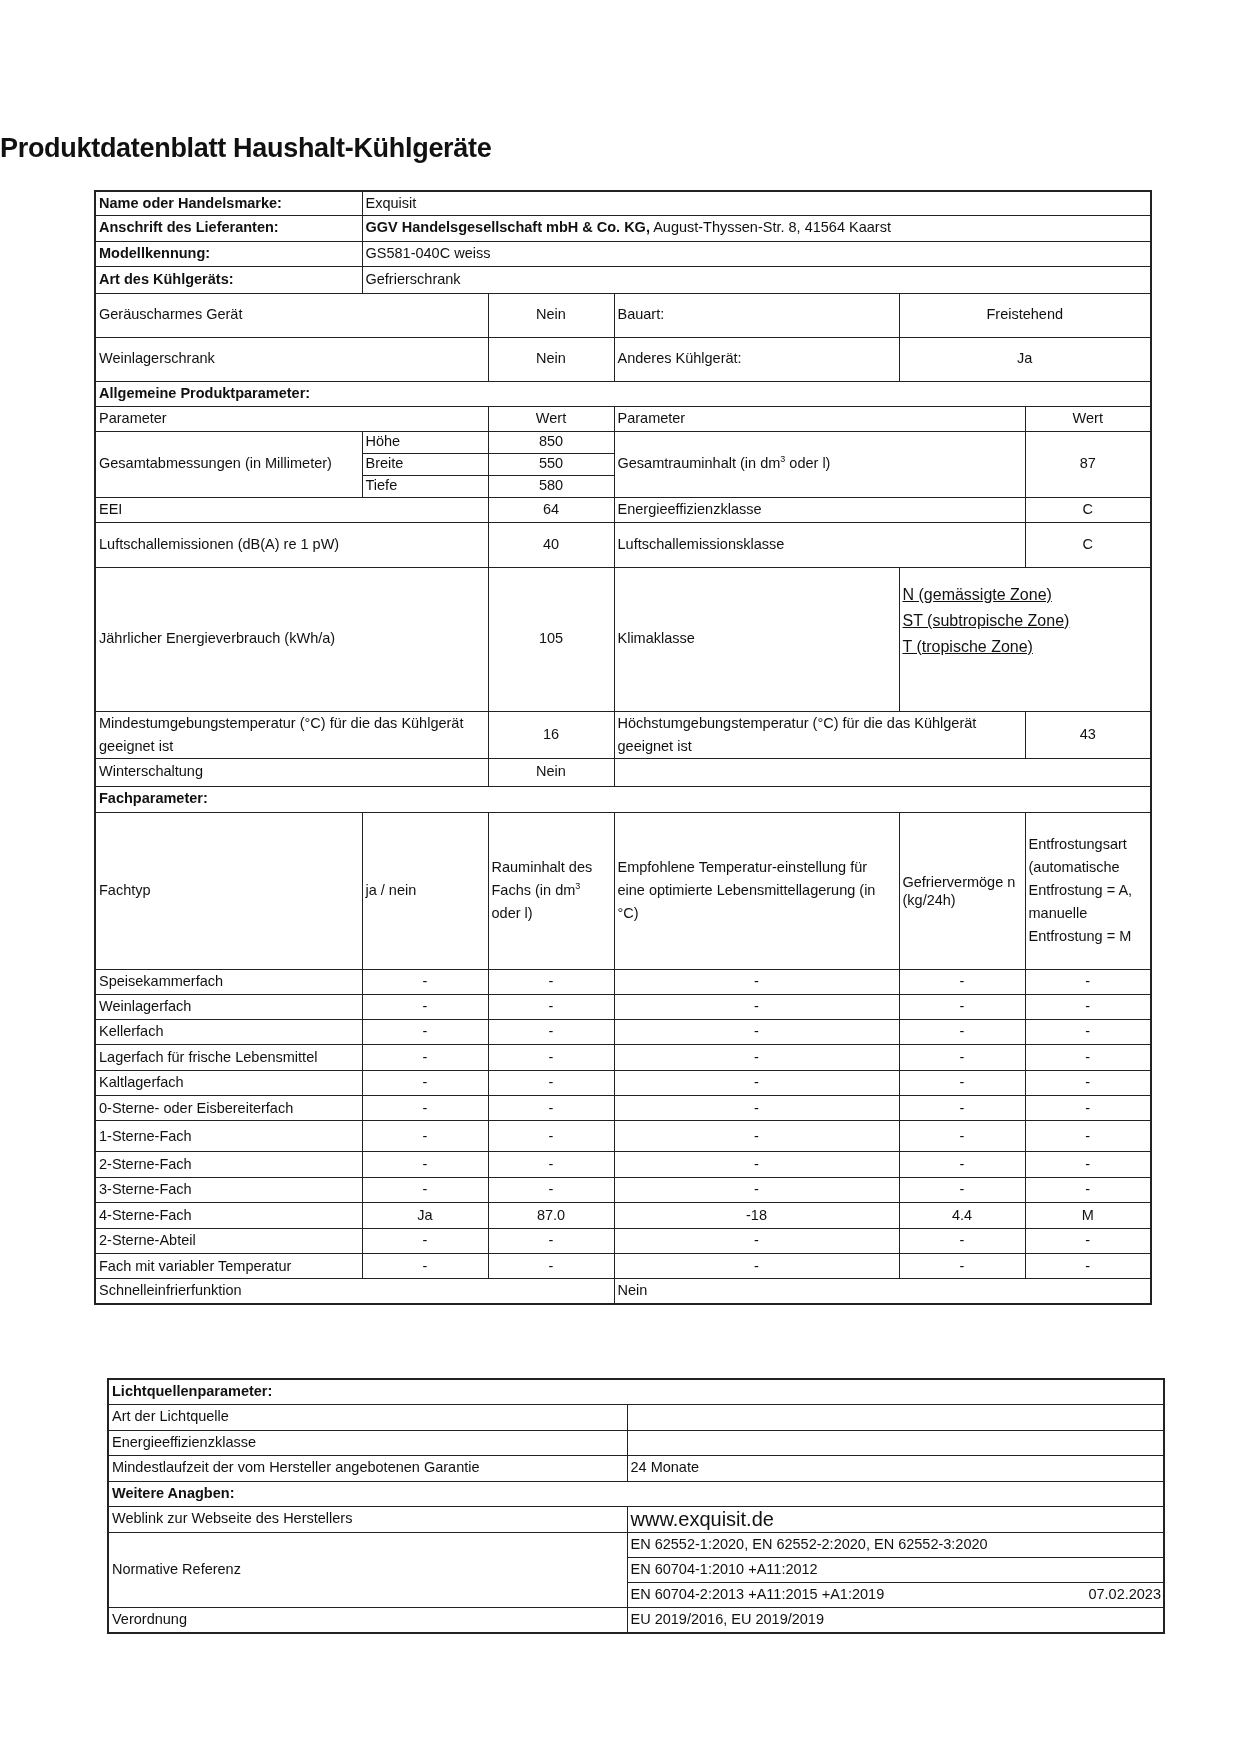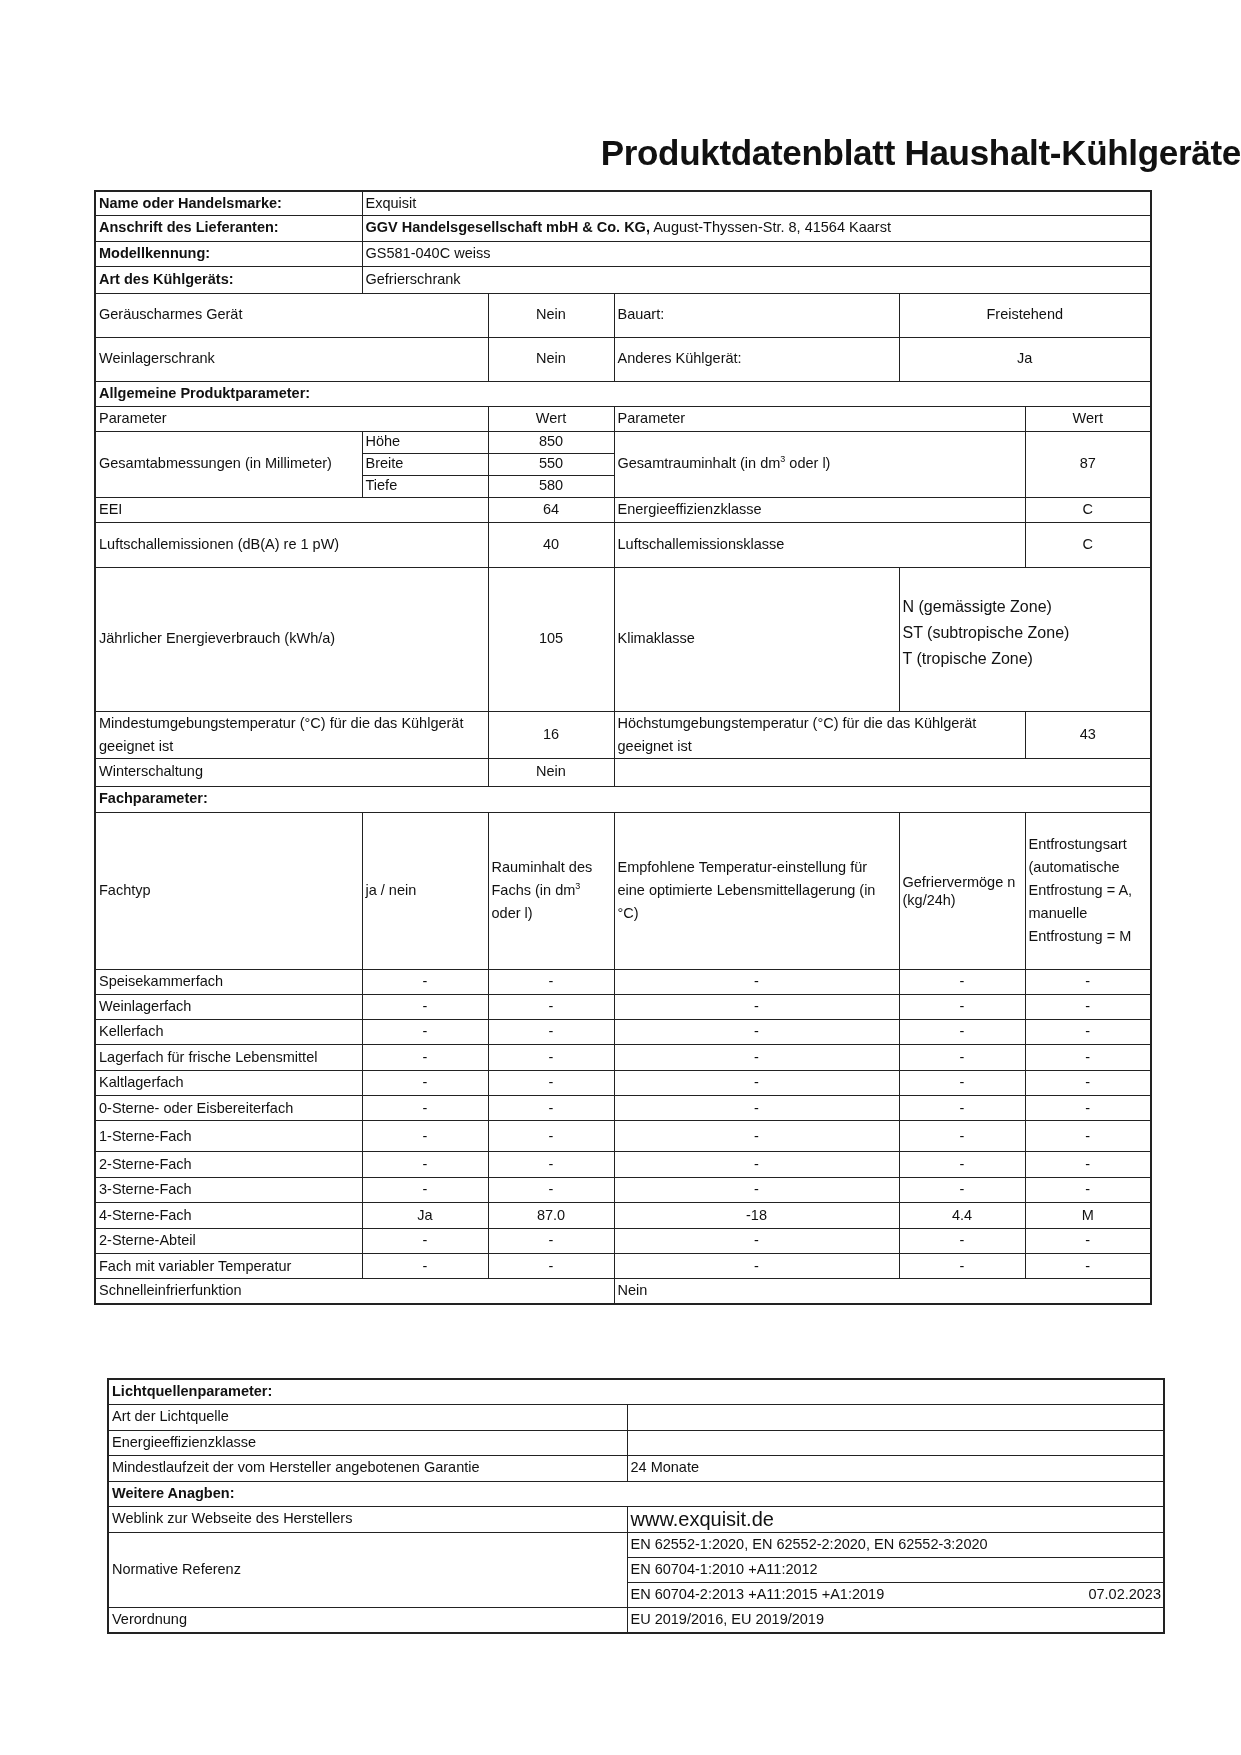--- a/index.html
+++ b/index.html
@@ -1,17 +1,17 @@
 <!DOCTYPE html>
 <html><head>
 <meta charset="utf-8">
 <style>
   html, body { margin:0; padding:0; background:#ffffff; }
   body { width:1241px; height:1755px; position:relative; font-family:"Liberation Sans", sans-serif; color:#111; overflow:hidden; }
-  .title { position:absolute; left:0; width:1241px; top:133px; text-align:right; font-size:35px; font-weight:bold; letter-spacing:-0.3px; }
+  .title { position:absolute; left:0; width:1241px; top:133px; text-align:left; font-size:27px; font-weight:bold; letter-spacing:-0.3px; }
   .tbl { position:absolute; border-collapse:collapse; table-layout:fixed; font-size:14.5px; }
   .tbl td { border:1.6px solid #222; padding:0 3px; vertical-align:middle; white-space:nowrap; overflow:hidden; line-height:1.2; }
   .tbl td.c { text-align:center; }
   .tbl td.b { font-weight:bold; }
   .tbl td.wrap { white-space:normal; }
   .tbl td.top { vertical-align:top; }
   .outer { border:2.2px solid #222 !important; }
   .date { position:absolute; top:1586px; right:80px; font-size:14.5px; }
   .clima div { line-height:26px; font-size:16px; }
   sup { font-size:9px; vertical-align:super; line-height:0; }
@@ -92,21 +92,21 @@
     <tr style="height:45px">
       <td colspan="2">Luftschallemissionen (dB(A) re 1 pW)</td>
       <td class="c">40</td>
       <td colspan="2">Luftschallemissionsklasse</td>
       <td class="c">C</td>
     </tr>
     <tr style="height:144px">
       <td colspan="2">Jährlicher Energieverbrauch (kWh/a)</td>
       <td class="c">105</td>
       <td>Klimaklasse</td>
-      <td colspan="2" class="clima top" style="padding-top:26px;">
+      <td colspan="2" class="clima top" style="padding-top:14px;text-decoration:underline;">
         <div>N (gemässigte Zone)</div>
         <div>ST (subtropische Zone)</div>
         <div>T (tropische Zone)</div>
       </td>
     </tr>
     <tr style="height:46px">
       <td colspan="2" class="wrap" style="line-height:23px;">Mindestumgebungstemperatur (°C) für die das Kühlgerät geeignet ist</td>
       <td class="c">16</td>
       <td colspan="2" class="wrap" style="line-height:23px;">Höchstumgebungstemperatur (°C) für die das Kühlgerät geeignet ist</td>
       <td class="c">43</td>

